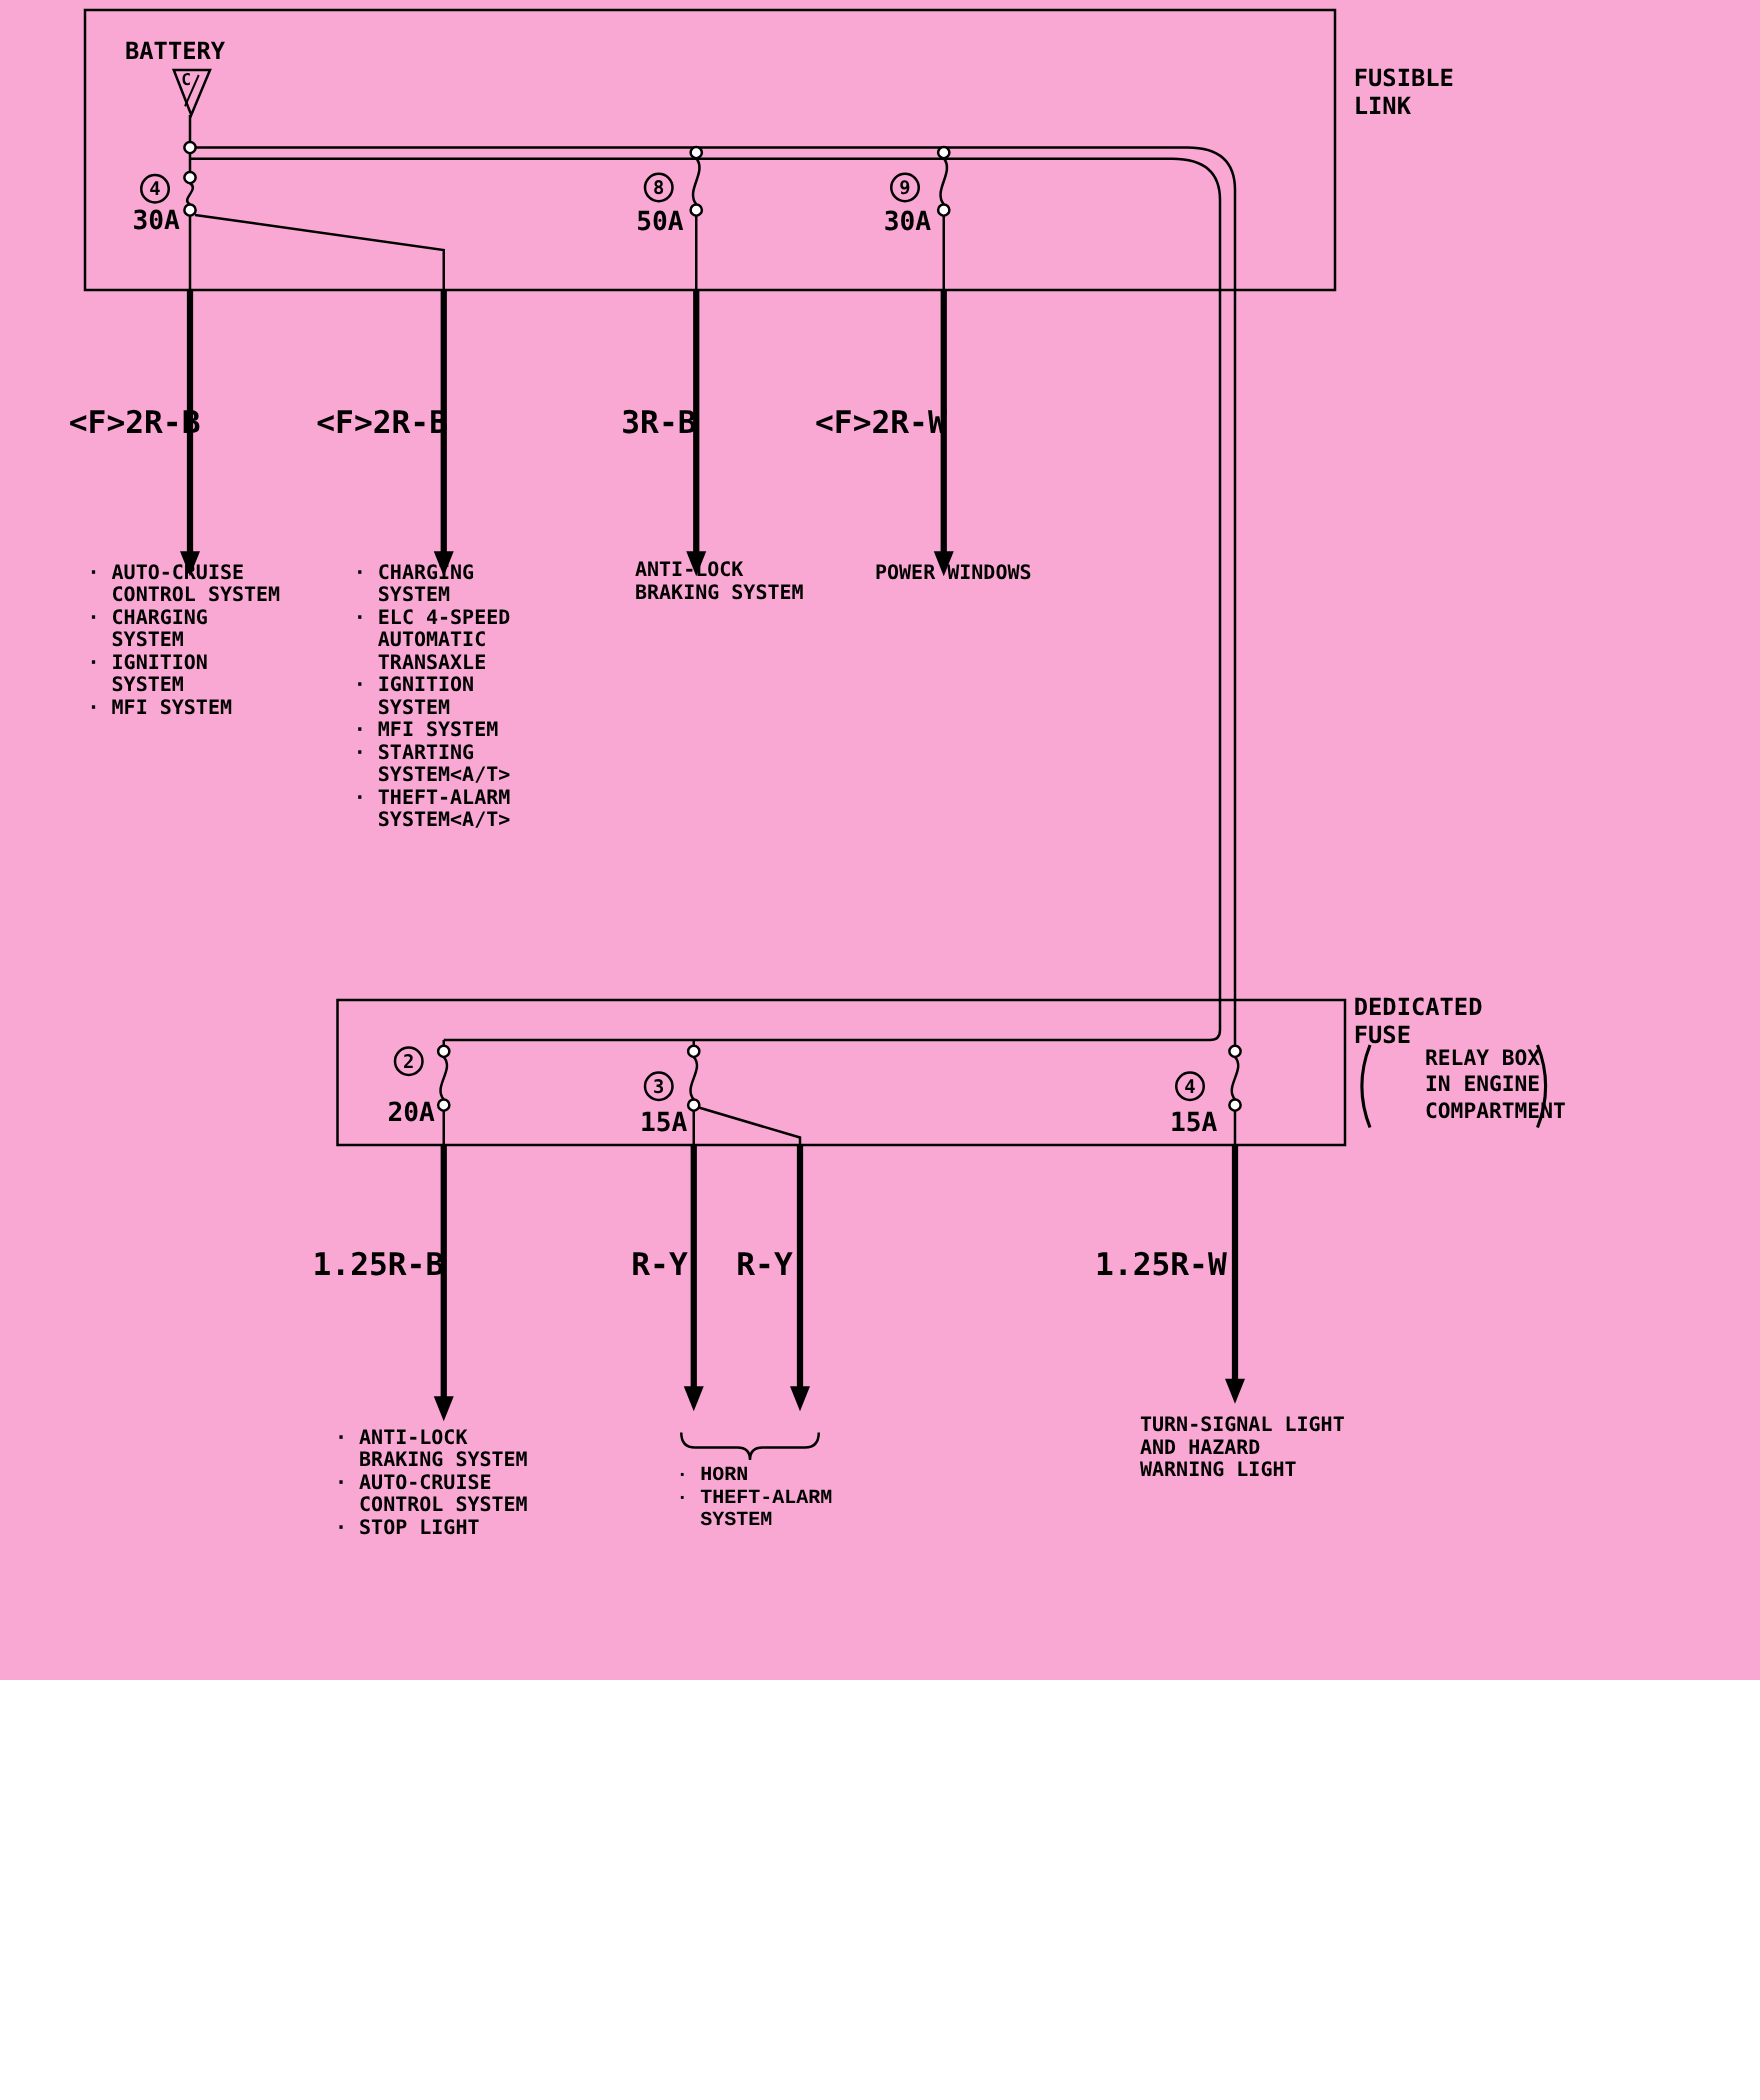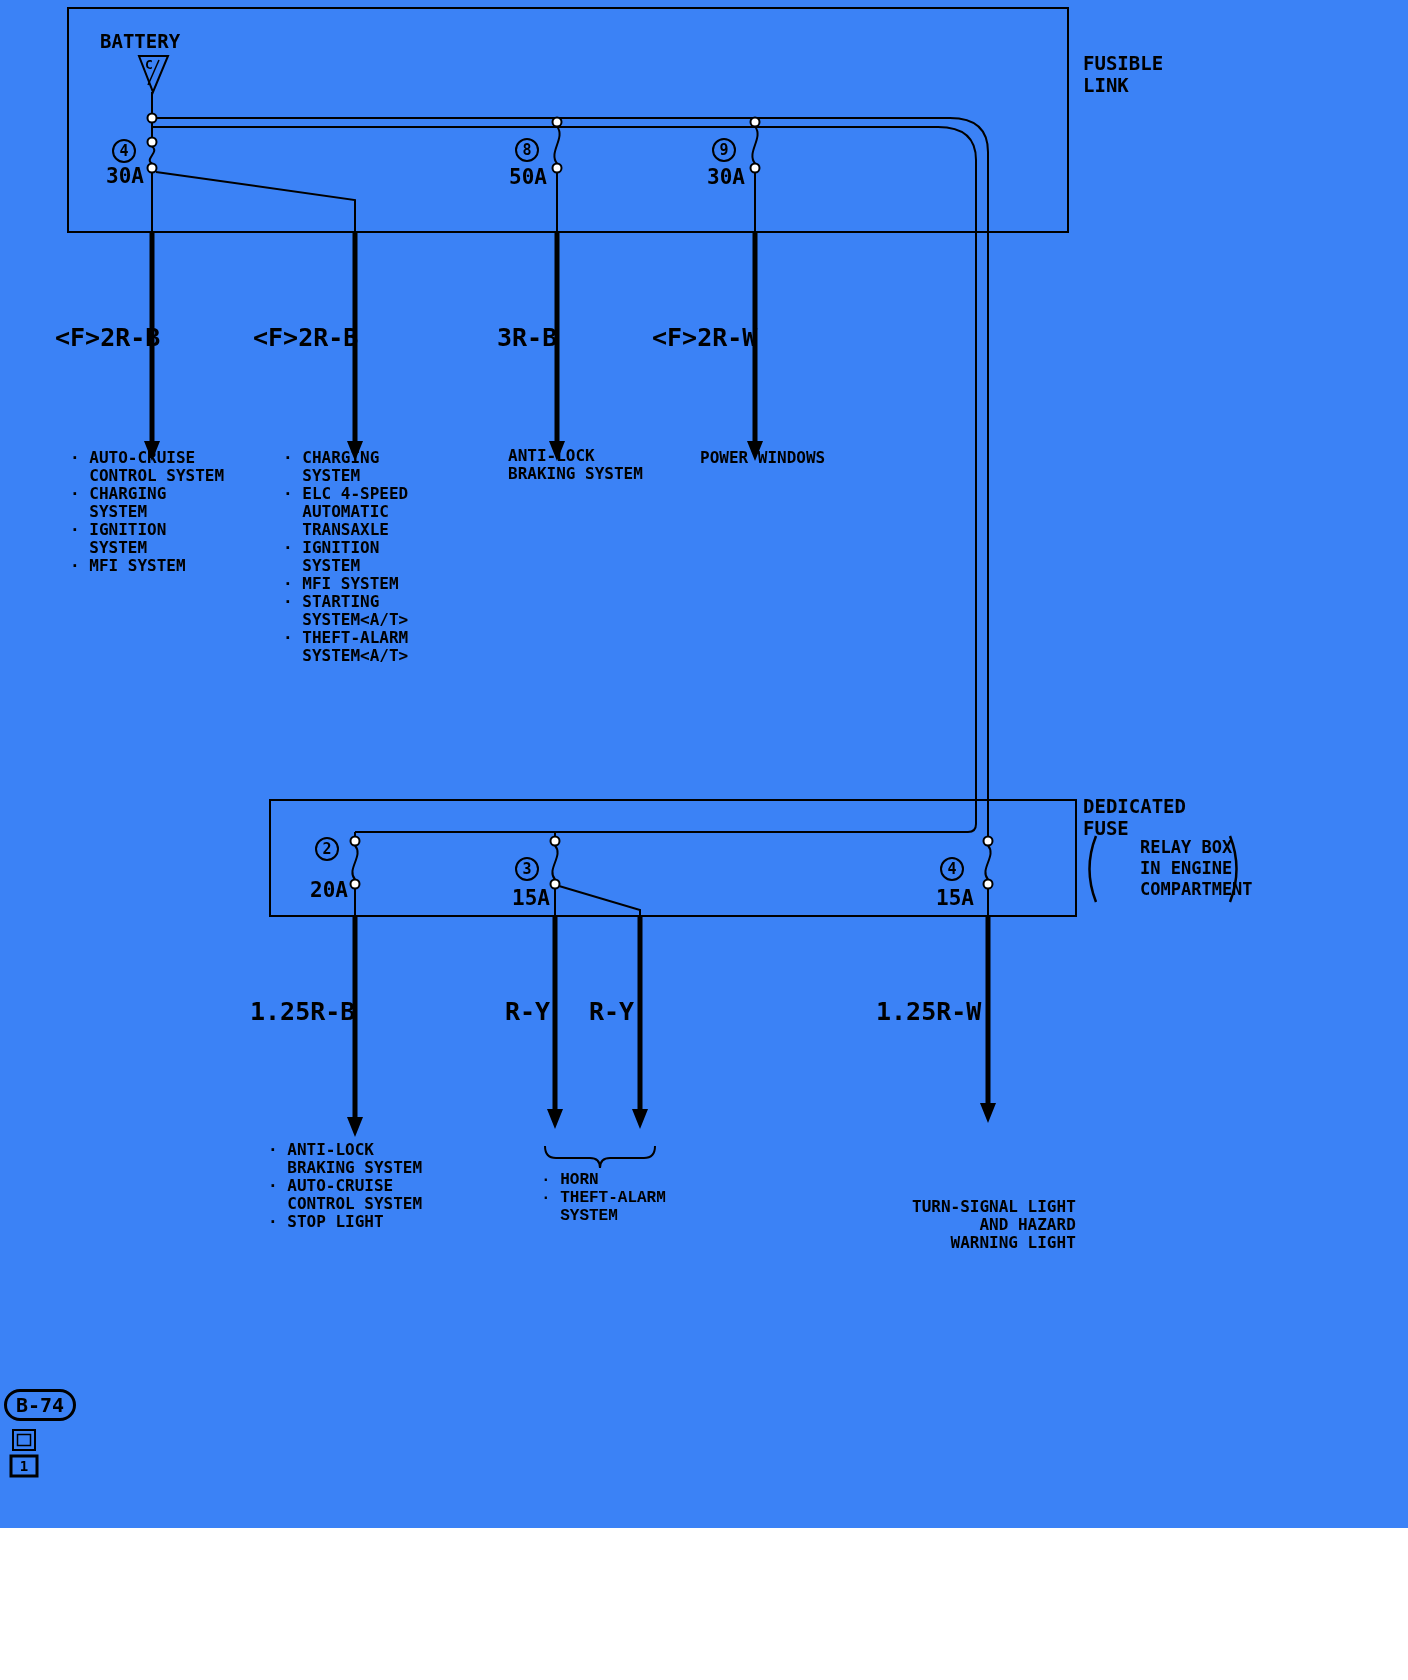--- a/index.html
+++ b/index.html
@@ -1,18 +1,18 @@
 <!DOCTYPE html>
 <html><head>
 <meta charset="utf-8">
 <title>Wiring Diagram</title>
 <style>
   html,body { margin:0; padding:0; background:#ffffff; }
   .canvas {
-    position:relative; width:1408px; height:1528px; background:#3b82f6;
+    position:relative; width:1408px; height:1344px; background:#f9a8d4;
     font-family:"DejaVu Sans Mono","Liberation Mono",monospace;
     color:#000; overflow:hidden;
   }
   svg.layer { position:absolute; left:0; top:0; }
   .lbl { position:absolute; font-weight:bold; white-space:pre; letter-spacing:0; }
   .wire { font-size:25px; line-height:21px; }
   .dest { font-size:16px; line-height:18px; }
   .big  { font-size:19px; line-height:22px; }
   .note { font-size:17px; line-height:21px; }
   .amp  { font-size:21px; line-height:16px; }
@@ -196,21 +196,21 @@
   <div class="lbl wire" style="left:876px; top:1001px;">1.25R-W</div>
 
   <div class="lbl dest" style="left:268px; top:1141px;">· ANTI-LOCK
   BRAKING SYSTEM
 · AUTO-CRUISE
   CONTROL SYSTEM
 · STOP LIGHT</div>
   <div class="lbl dest" style="left:541px; top:1171px;font-family:Liberation Mono, monospace;">· HORN
 · THEFT-ALARM
   SYSTEM</div>
-  <div class="lbl dest" style="left:912px; top:1198px;text-align:right;">TURN-SIGNAL LIGHT
+  <div class="lbl dest" style="left:912px; top:1131px;">TURN-SIGNAL LIGHT
 AND HAZARD
 WARNING LIGHT</div>
 
   <div class="stadium">B-74</div>
   <div class="pin1">1</div>
   <div class="lbl code" style="left:1196px; top:1639px;">8F01C00BA</div>
 
 </div>
 
 </body></html>

